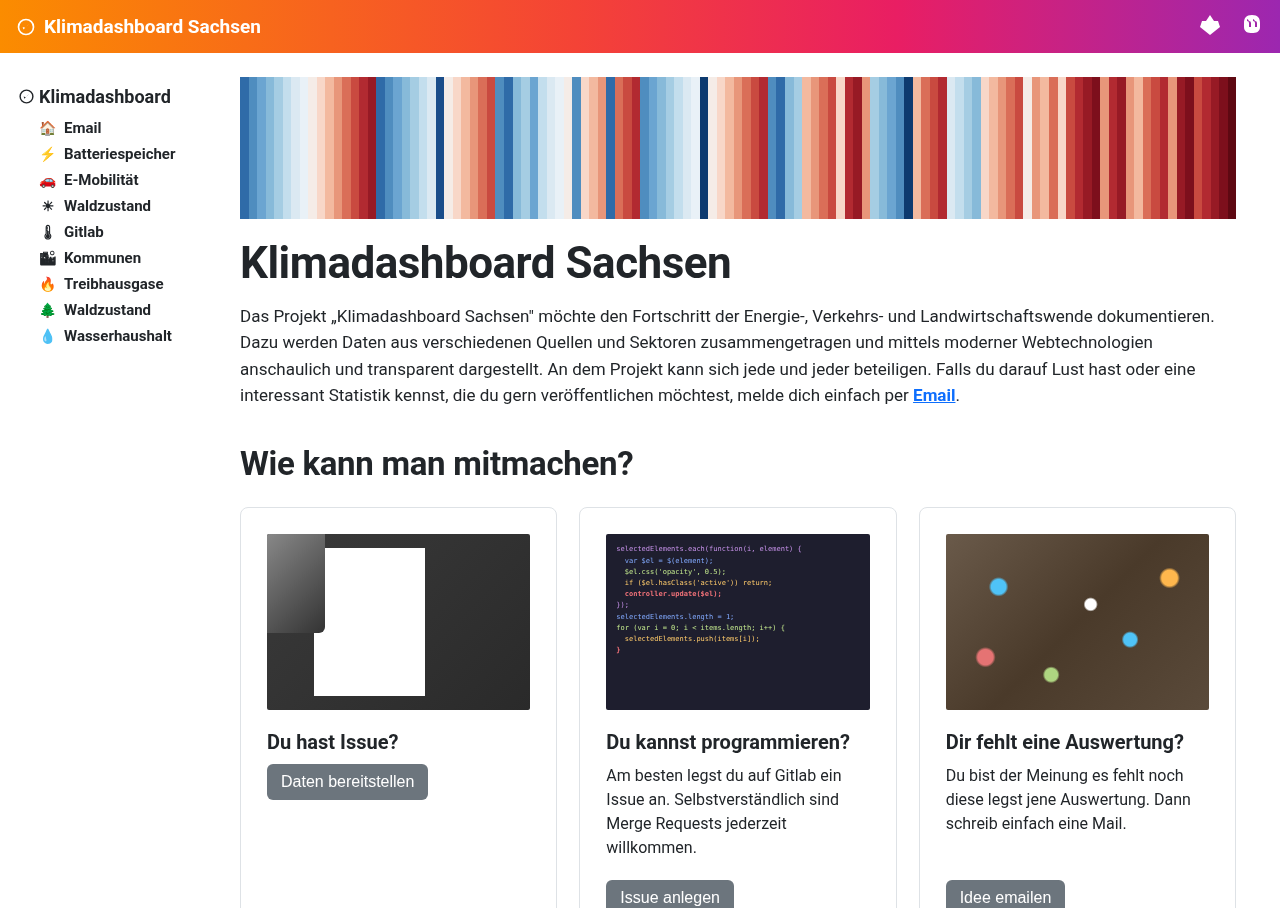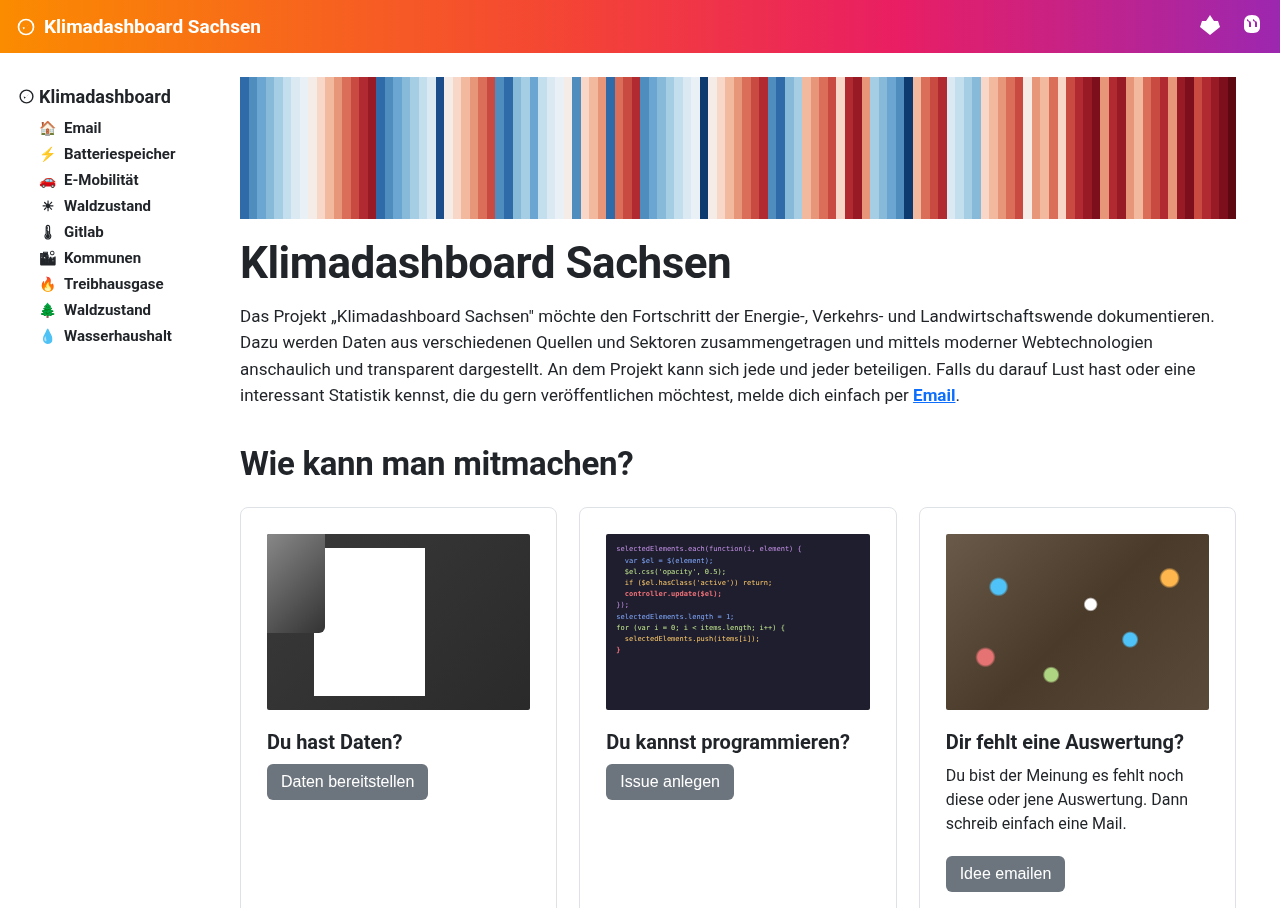--- a/index.html
+++ b/index.html
@@ -427,40 +427,41 @@
 
     <p class="intro">
       <span>Das Projekt „Klimadashboard Sachsen" möchte den Fortschritt der Energie-, Verkehrs- und Landwirtschaftswende dokumentieren. Dazu werden Daten aus verschiedenen Quellen und Sektoren zusammengetragen und mittels moderner Webtechnologien anschaulich und transparent dargestellt. An dem Projekt kann sich jede und jeder beteiligen. Falls du darauf Lust hast oder eine interessant Statistik kennst, die du gern veröffentlichen möchtest, melde dich einfach per </span><a href="#">Email</a><span>.</span>
     </p>
 
     <h2>Wie kann man mitmachen?</h2>
 
     <div class="cards">
       <div class="card">
         <div class="card-img img-data"></div>
-        <h3>Du hast Daten?</h3>
+        <h3>Du hast Issue?</h3>
         <button>Daten bereitstellen</button>
       </div>
       <div class="card">
         <div class="card-img img-code">
           <div class="line1">selectedElements.each(function(i, element) {</div>
           <div class="line2">&nbsp;&nbsp;var $el = $(element);</div>
           <div class="line3">&nbsp;&nbsp;$el.css('opacity', 0.5);</div>
           <div class="line4">&nbsp;&nbsp;if ($el.hasClass('active')) return;</div>
           <div class="line5">&nbsp;&nbsp;controller.update($el);</div>
           <div class="line1">});</div>
           <div class="line2">selectedElements.length = 1;</div>
           <div class="line3">for (var i = 0; i &lt; items.length; i++) {</div>
           <div class="line4">&nbsp;&nbsp;selectedElements.push(items[i]);</div>
           <div class="line5">}</div>
         </div>
         <h3>Du kannst programmieren?</h3>
+        <p>Am besten legst du auf Gitlab ein Issue an. Selbstverständlich sind Merge Requests jederzeit willkommen.</p>
         <button>Issue anlegen</button>
       </div>
       <div class="card">
         <div class="card-img img-puzzle"></div>
         <h3>Dir fehlt eine Auswertung?</h3>
-        <p>Du bist der Meinung es fehlt noch diese oder jene Auswertung. Dann schreib einfach eine Mail.</p>
+        <p>Du bist der Meinung es fehlt noch diese legst jene Auswertung. Dann schreib einfach eine Mail.</p>
         <button>Idee emailen</button>
       </div>
     </div>
   </main>
 </div>
 
 </body></html>

